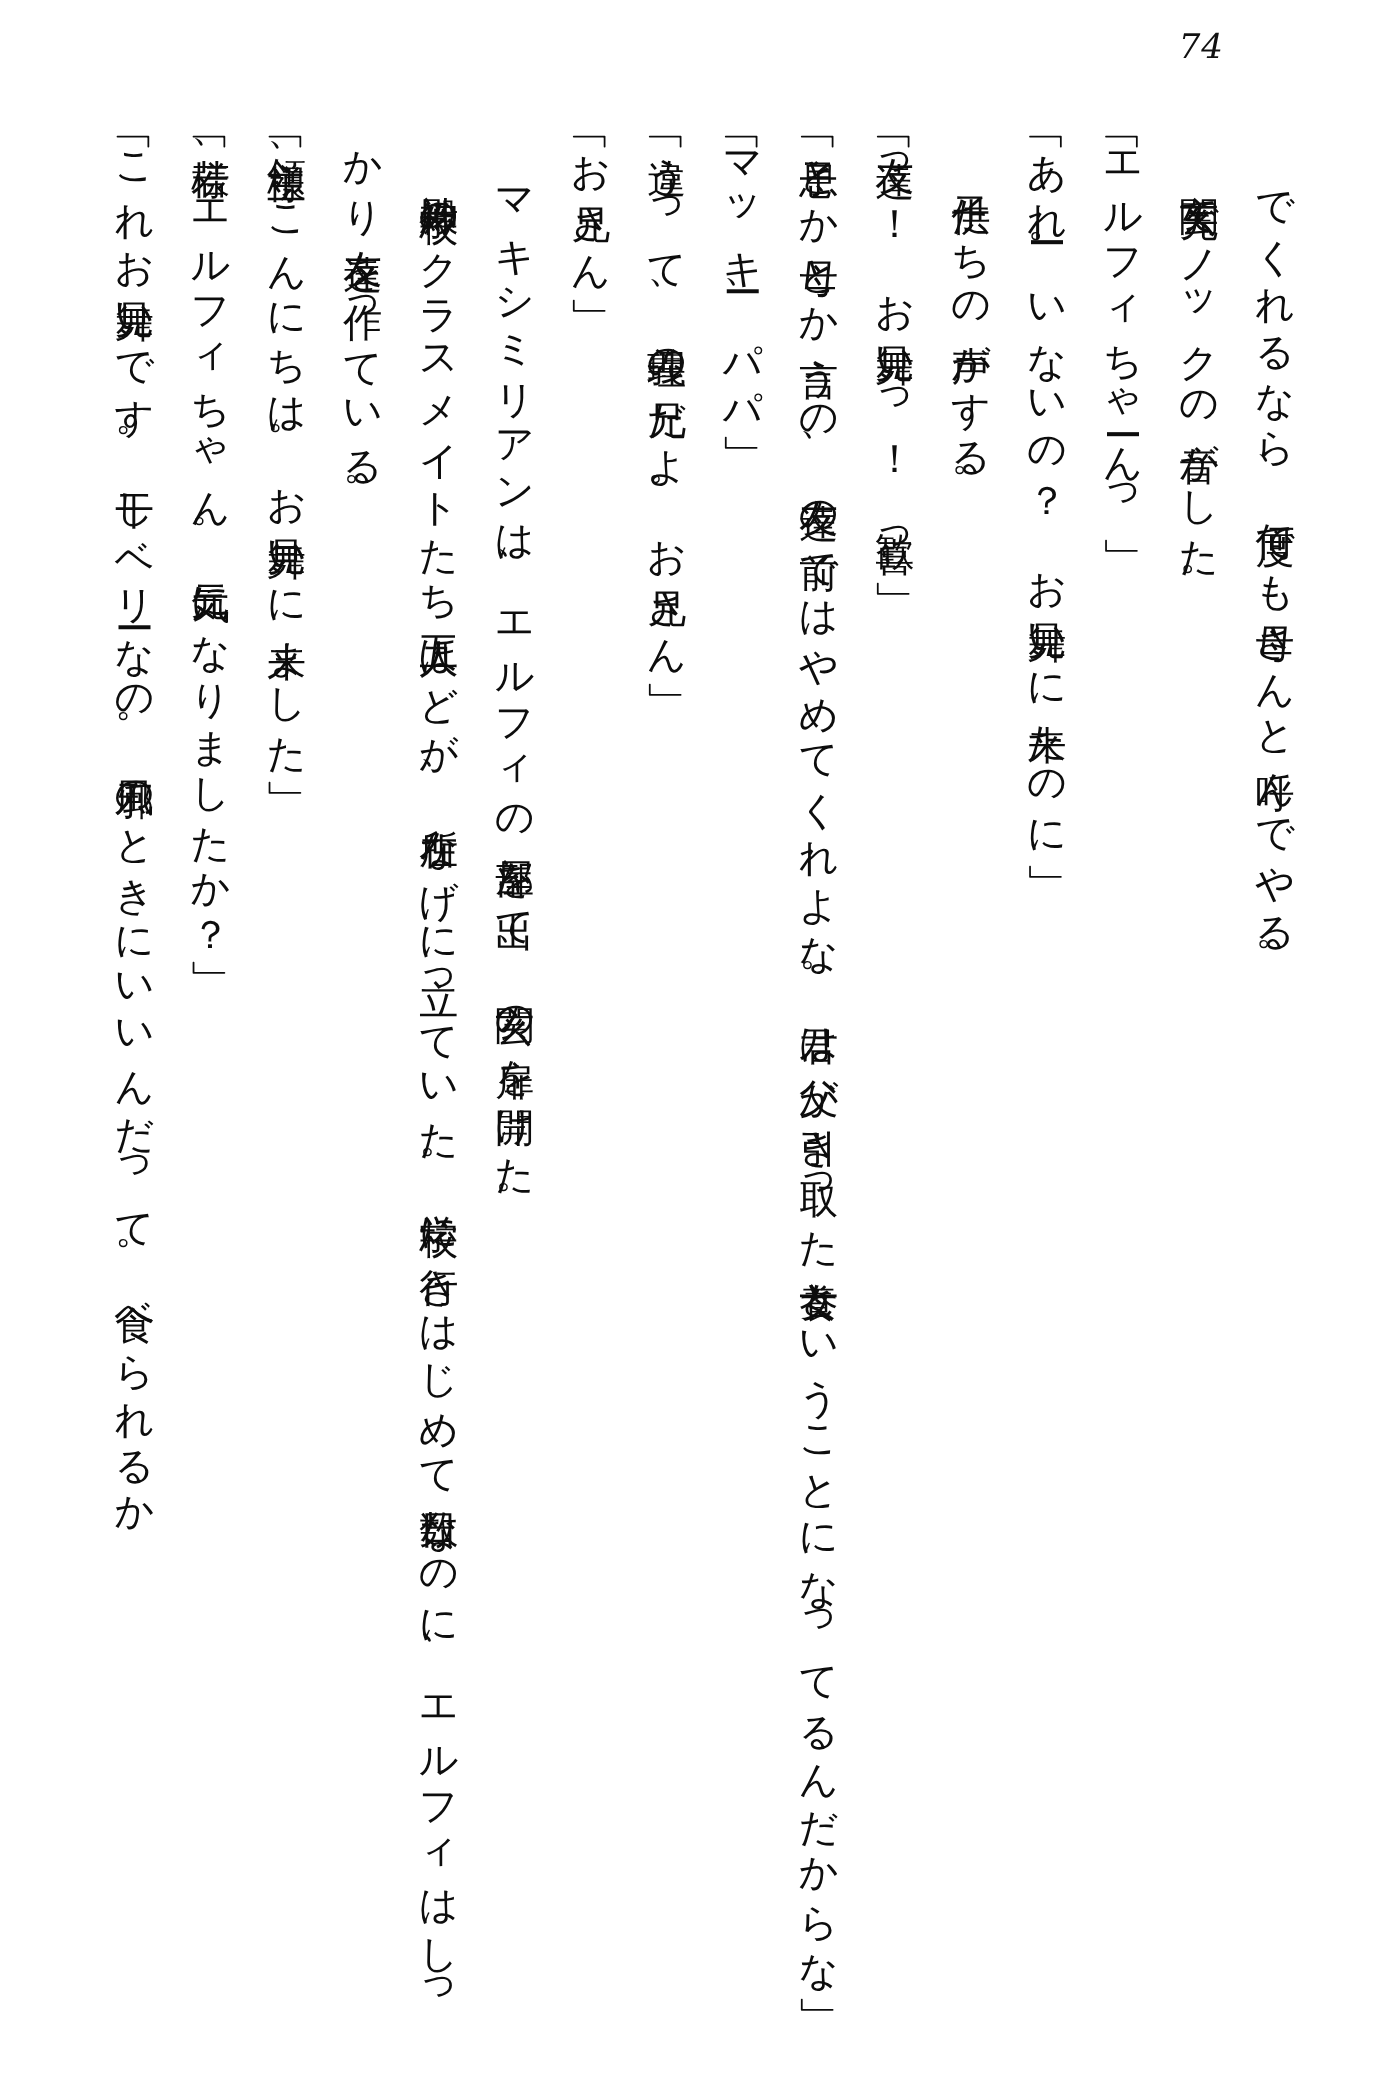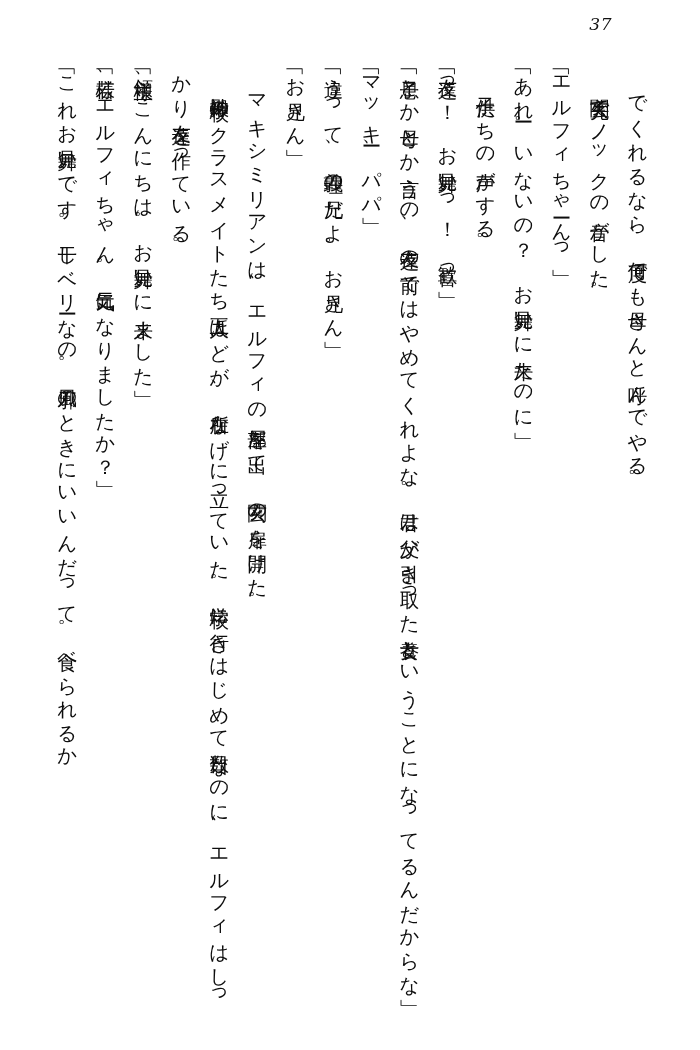--- a/index.html
+++ b/index.html
@@ -46,21 +46,21 @@
     text-indent: 0;
   }
   .body-text p.indent {
     text-indent: 1em;
   }
 </style>
 </head>
 <body>
 
 <div class="page">
-  <div class="page-number">37</div>
+  <div class="page-number">74</div>
   <div class="body-text">
       <p class="indent">でくれるなら、何度でも母さんと呼んでやる。</p>
       <p class="indent">玄関先でノックの音がした。</p>
       <p>「エルフィちゃーんっ」</p>
       <p>「あれー。いないの？　お見舞いに来たのに」</p>
       <p class="indent">子供たちの声がする。</p>
       <p>「友達っ！　お見舞いっ！　歓喜っ」</p>
       <p>「息子とか母とか言うの、友達の前ではやめてくれよな。君は父が引き取った養女ということになってるんだからな」</p>
       <p>「マッキー、パパ」</p>
       <p>「違うって、義理の兄だよ。お兄さん」</p>

